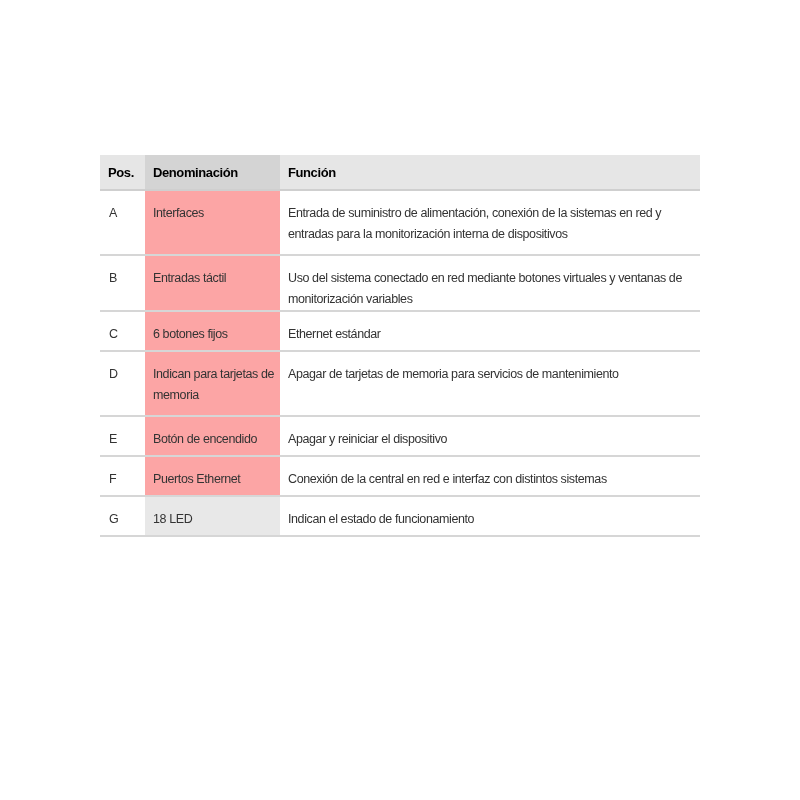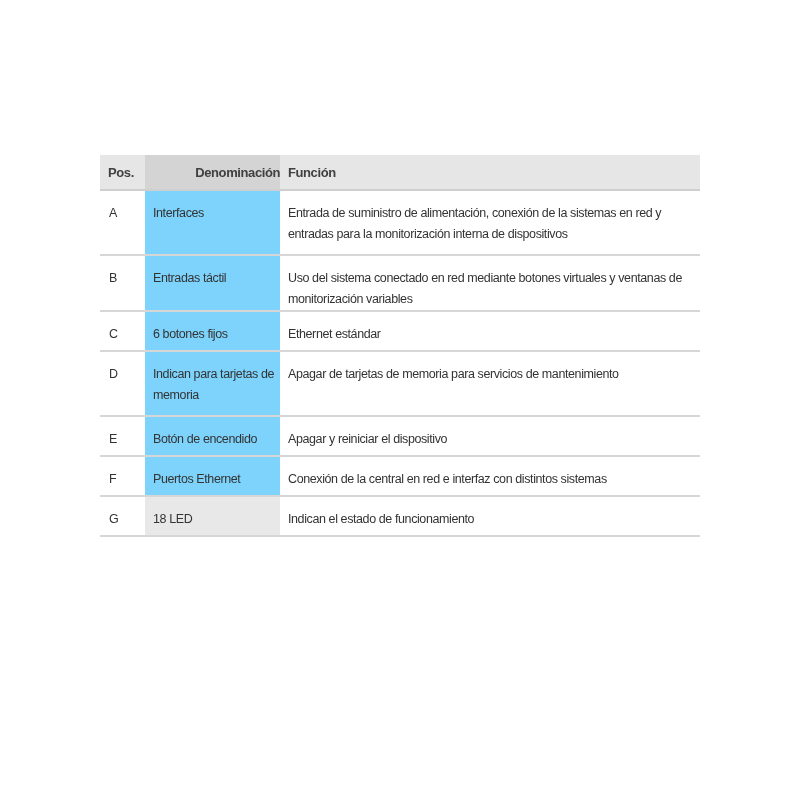--- a/index.html
+++ b/index.html
@@ -9,28 +9,28 @@
       border-collapse: collapse; table-layout: fixed;
       font-family: "Liberation Sans", sans-serif; font-size: 12.5px; color: #333333;
       letter-spacing: -0.4px;
     }
     .tbl col.c1 { width: 45px; }
     .tbl col.c2 { width: 135px; }
     .tbl col.c3 { width: 420px; }
     .tbl th {
       background: #e6e6e6; height: 34px; text-align: left; font-weight: bold;
       padding: 0 0 0 8px; vertical-align: middle; border-bottom: 2px solid #cfcfcf;
-      color: #404040; font-size: 13px; margin-top: 12px;
+      color: #000000; font-size: 13px; margin-top: 12px;
     }
-    .tbl th.den { background: #d4d4d4; text-align: right; }
+    .tbl th.den { background: #d4d4d4; }
     .tbl td {
       vertical-align: top; padding: 12px 0 0 8px; border-bottom: 2px solid #d6d6d6;
       line-height: 21px;
     }
-    .tbl td.den { background: #7dd3fc; }
+    .tbl td.den { background: #fca5a5; }
     .tbl td.pos { padding-left: 9px; }
     .r-a td { height: 51px; }
     .r-b td, .r-c td, .r-e td, .r-f td, .r-g td { height: 26px; }
     .r-d td { height: 51px; }
     .tbl tr:last-child td.den { background: #e8e8e8; margin-left: 36px; }
   </style>
 </head>
 <body>
 
 <table class="tbl">

